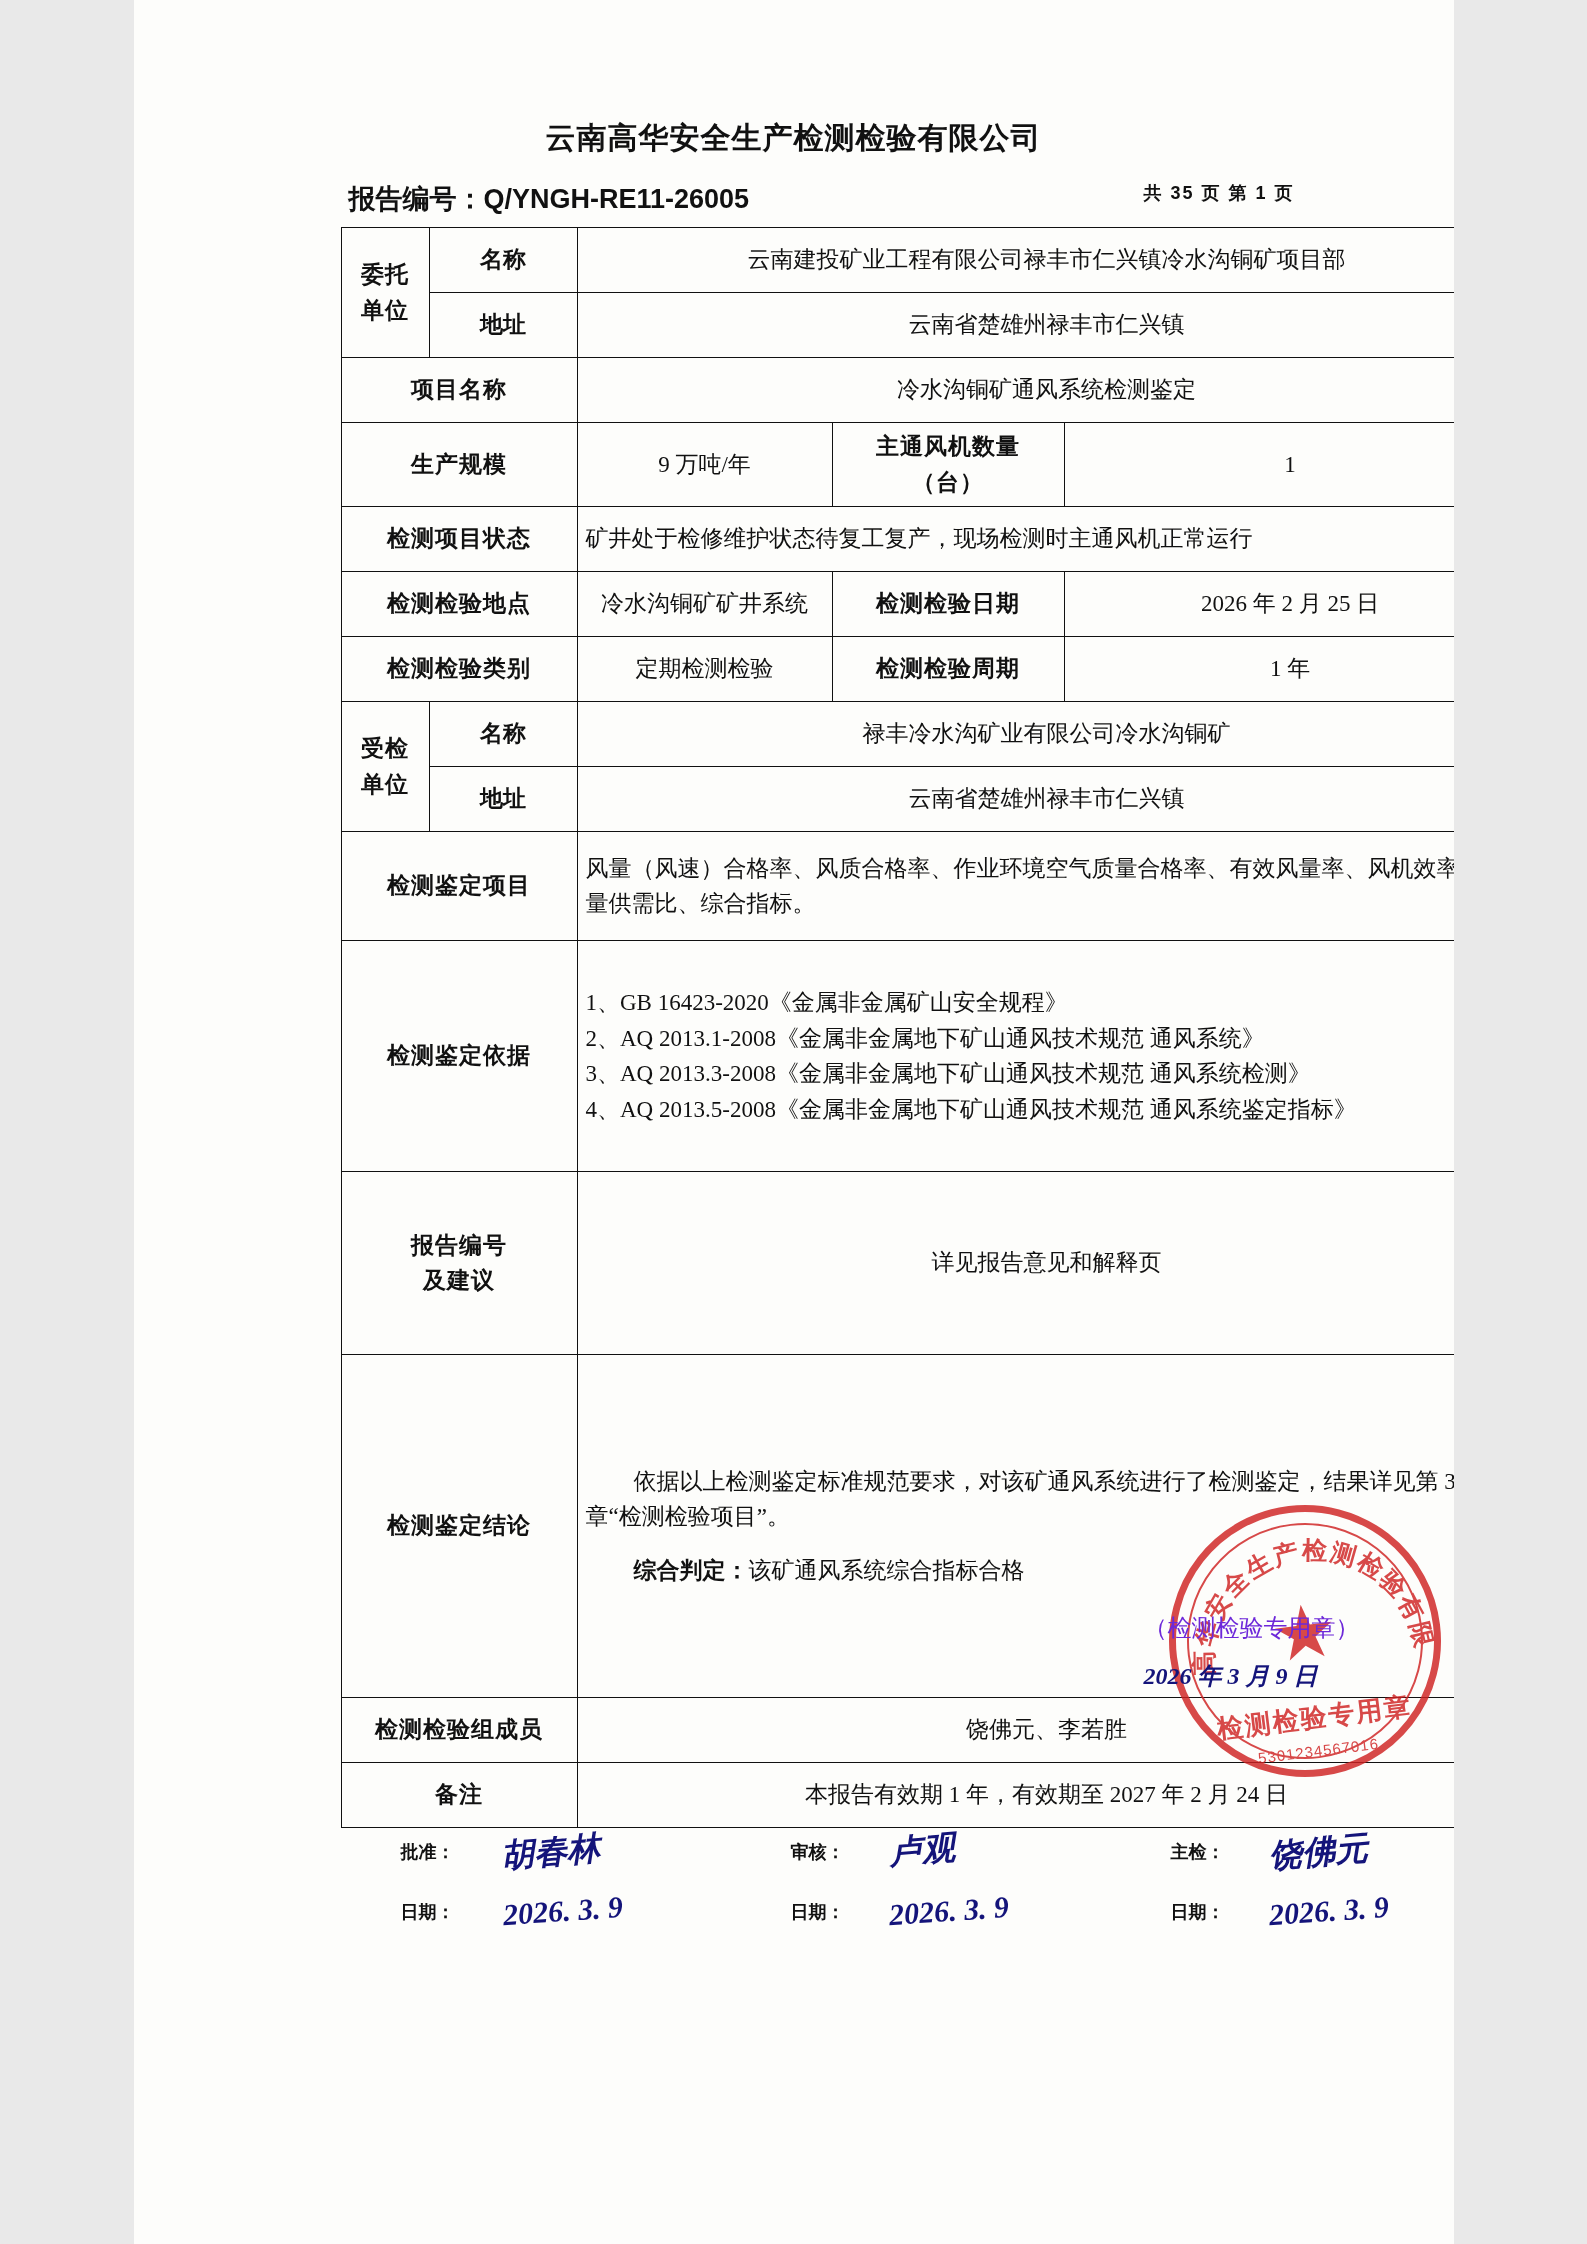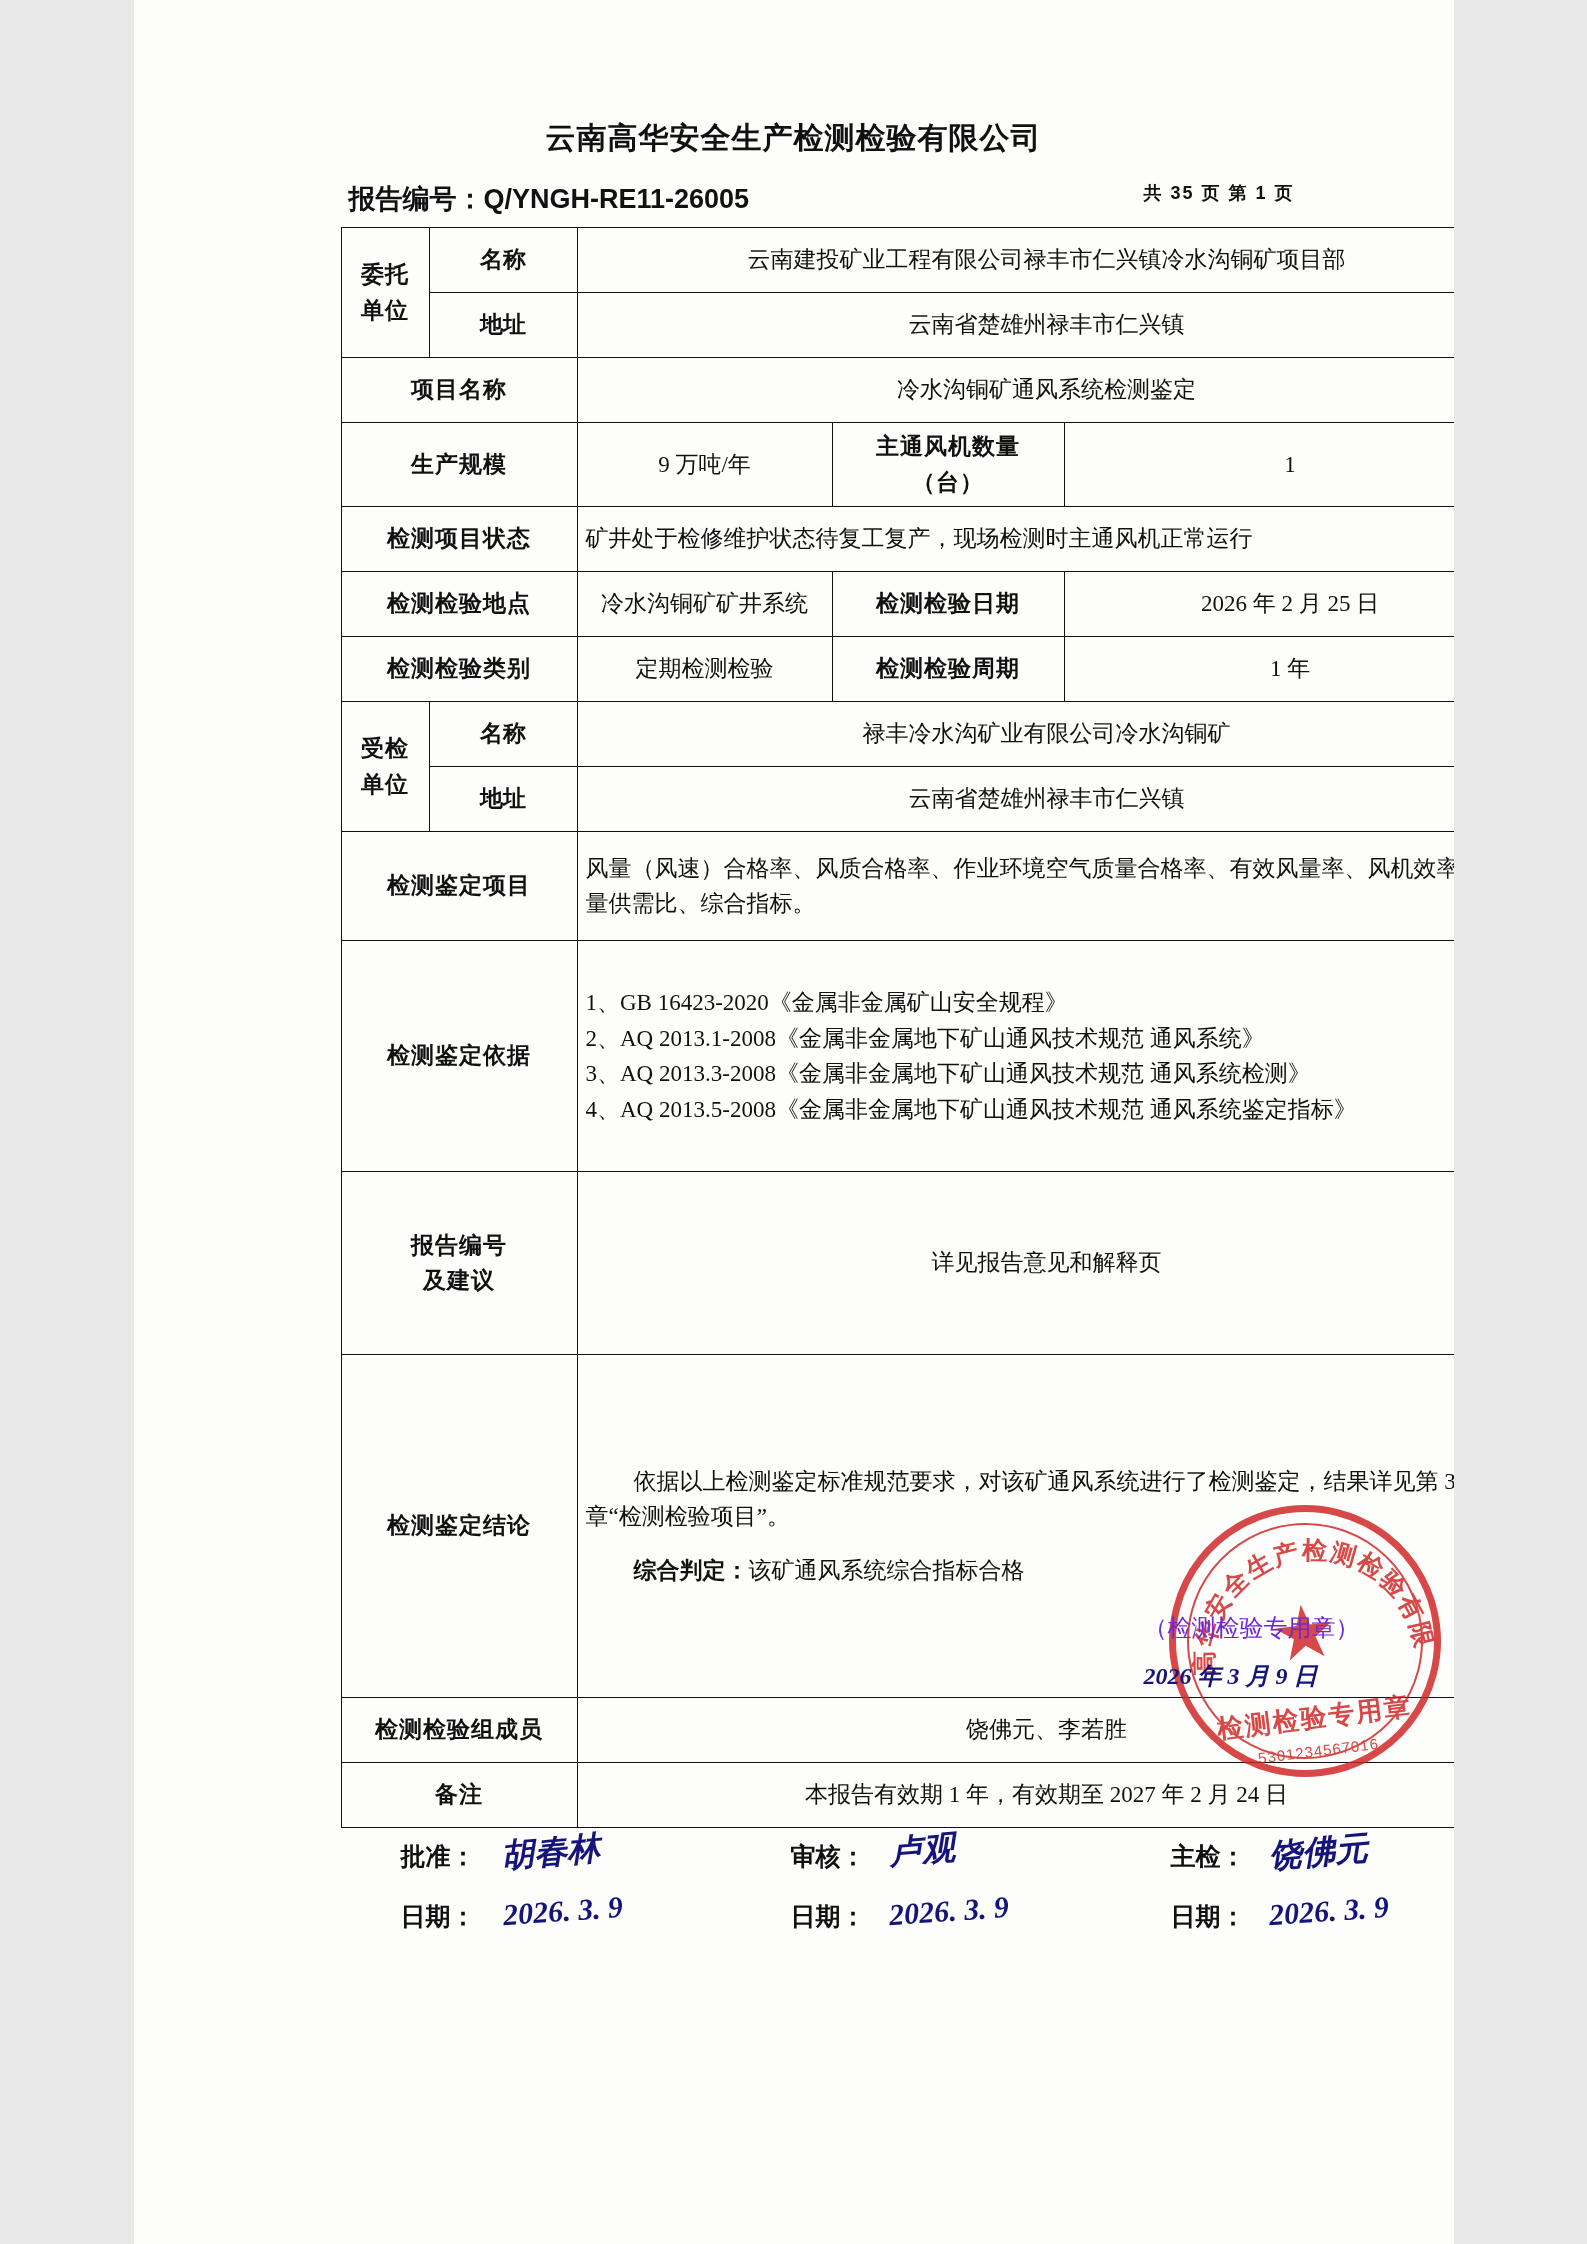--- a/index.html
+++ b/index.html
@@ -102,21 +102,21 @@
 
   
   .signrow {
     position: relative;
     margin-left: 207px;
     width: 1175px;
     height: 150px;
   }
   .sig-label {
     position: absolute;
-    font-size: 25px;
+    font-size: 18px;
     font-weight: bold;
     font-family: "Liberation Sans", "DejaVu Sans", sans-serif;
   }
   .hand {
     position: absolute;
     font-family: "Liberation Serif", serif;
     color: #14147a;
     font-size: 33px;
     font-style: italic;
     font-weight: bold;

